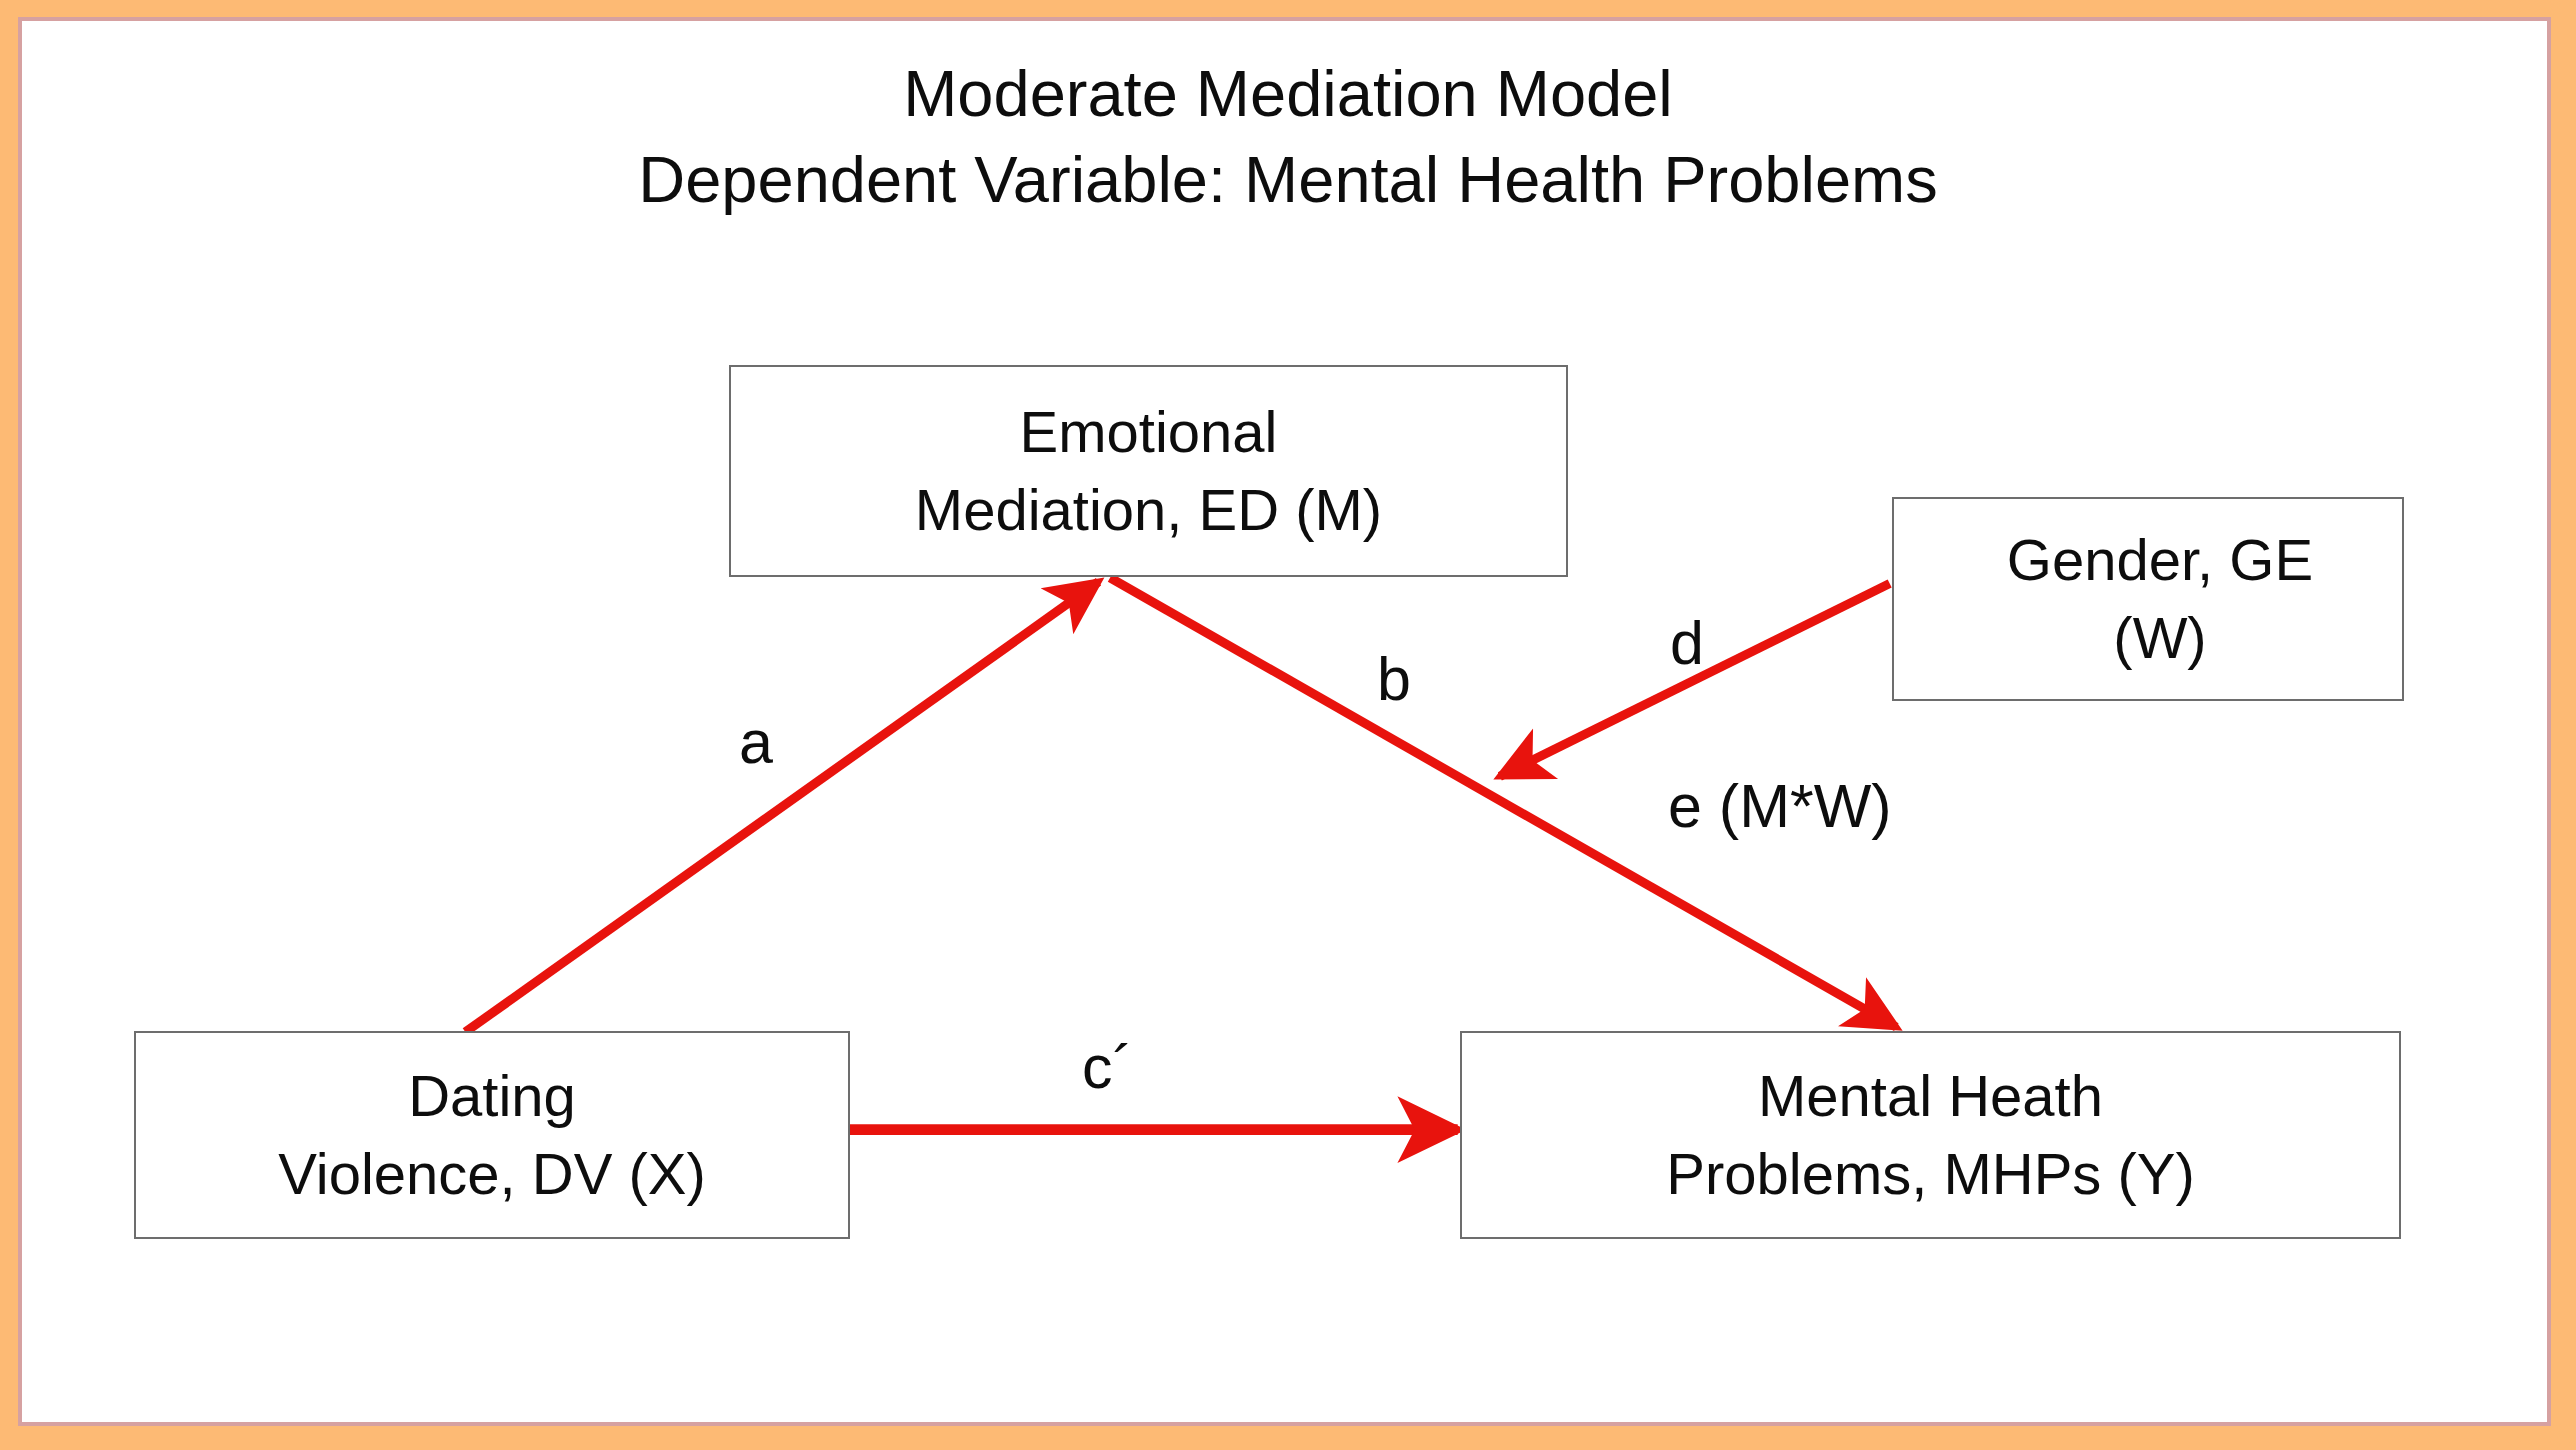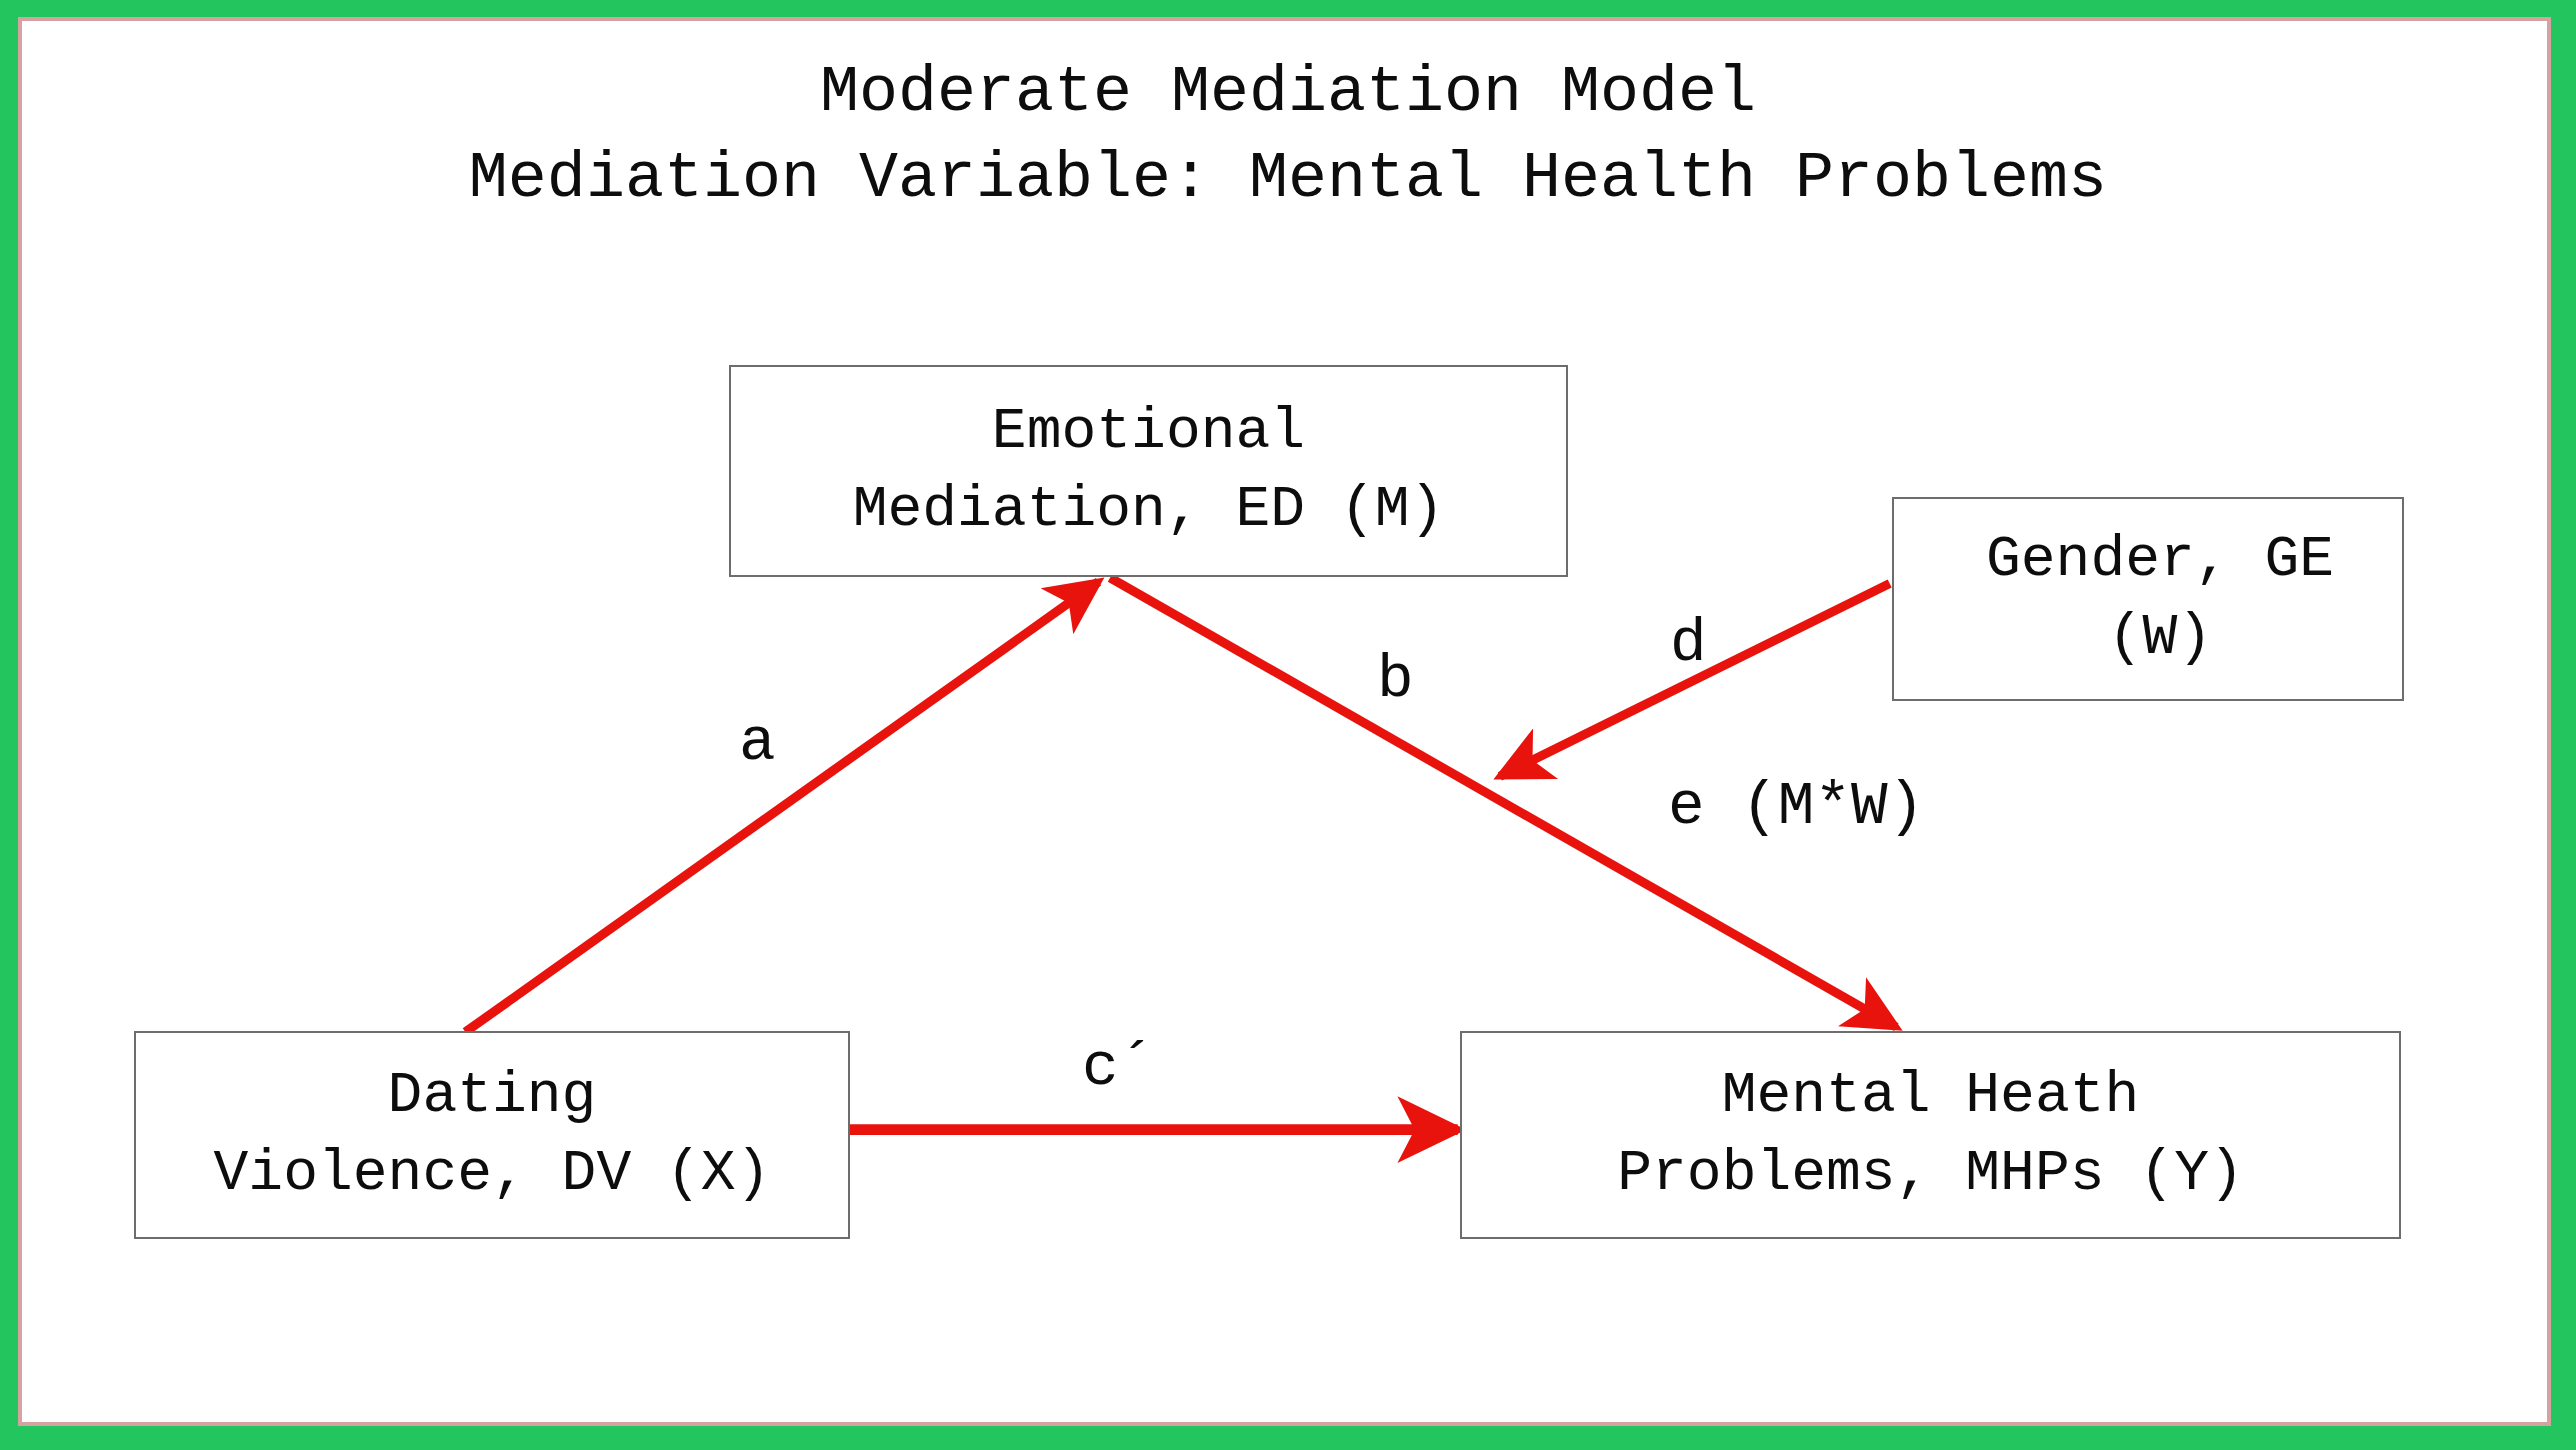--- a/index.html
+++ b/index.html
@@ -5,22 +5,22 @@
 <style>
   html, body {
     margin: 0;
     padding: 0;
     background: #ffffff;
   }
   #canvas {
     position: relative;
     width: 2576px;
     height: 1450px;
-    background: #22c55e;
-    font-family: Liberation Mono, monospace;
+    background: #fdba74;
+    font-family: Liberation Sans, sans-serif;
     overflow: hidden;
   }
   
   #outer-frame {
     position: absolute;
     left: 18px;
     top: 16.6px;
     width: 2533px;
     height: 1409px;
     border: 4.1px solid #d6a1a1;
@@ -92,21 +92,21 @@
 </style>
 </head>
 <body>
 
 <div id="canvas">
 
   <div id="outer-frame"></div>
 
   <div id="title-block">
     <span class="tline">Moderate Mediation Model</span>
-    <span class="tline">Mediation Variable: Mental Health Problems</span>
+    <span class="tline">Dependent Variable: Mental Health Problems</span>
   </div>
 
   <svg id="arrows" viewBox="0 0 3112 1752" xmlns="http://www.w3.org/2000/svg">
     <defs>
       <marker id="ah" markerWidth="7" markerHeight="7" refX="5.6" refY="3.5" orient="auto" markerUnits="strokeWidth">
         <path d="M0,0.4 L6.4,3.5 L0,6.6 L1.6,3.5 Z" fill="#e8130d"></path>
       </marker>
     </defs>
 
     <line x1="562" y1="1247" x2="1327" y2="703" stroke="#e8130d" stroke-width="11" marker-end="url(#ah)"></line>

